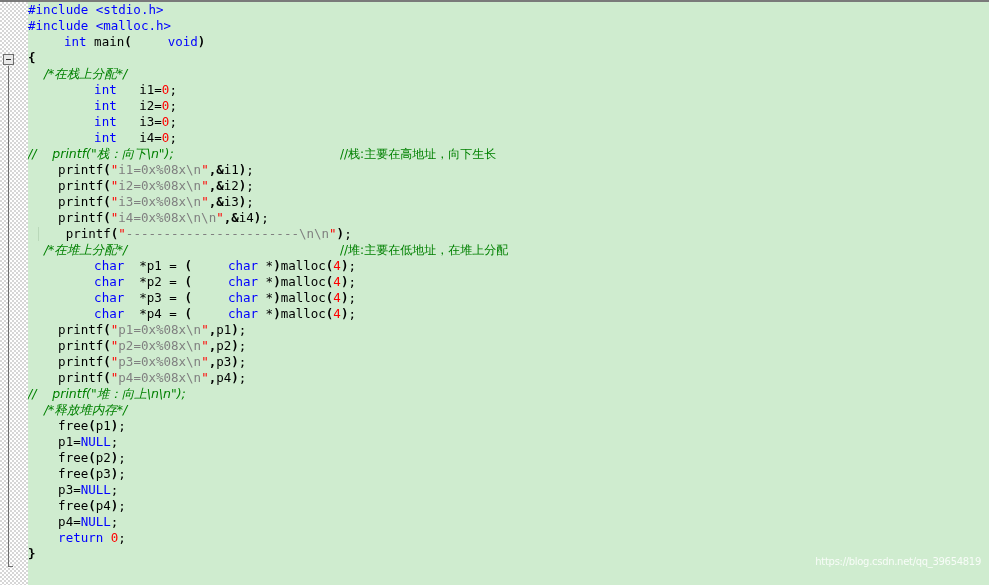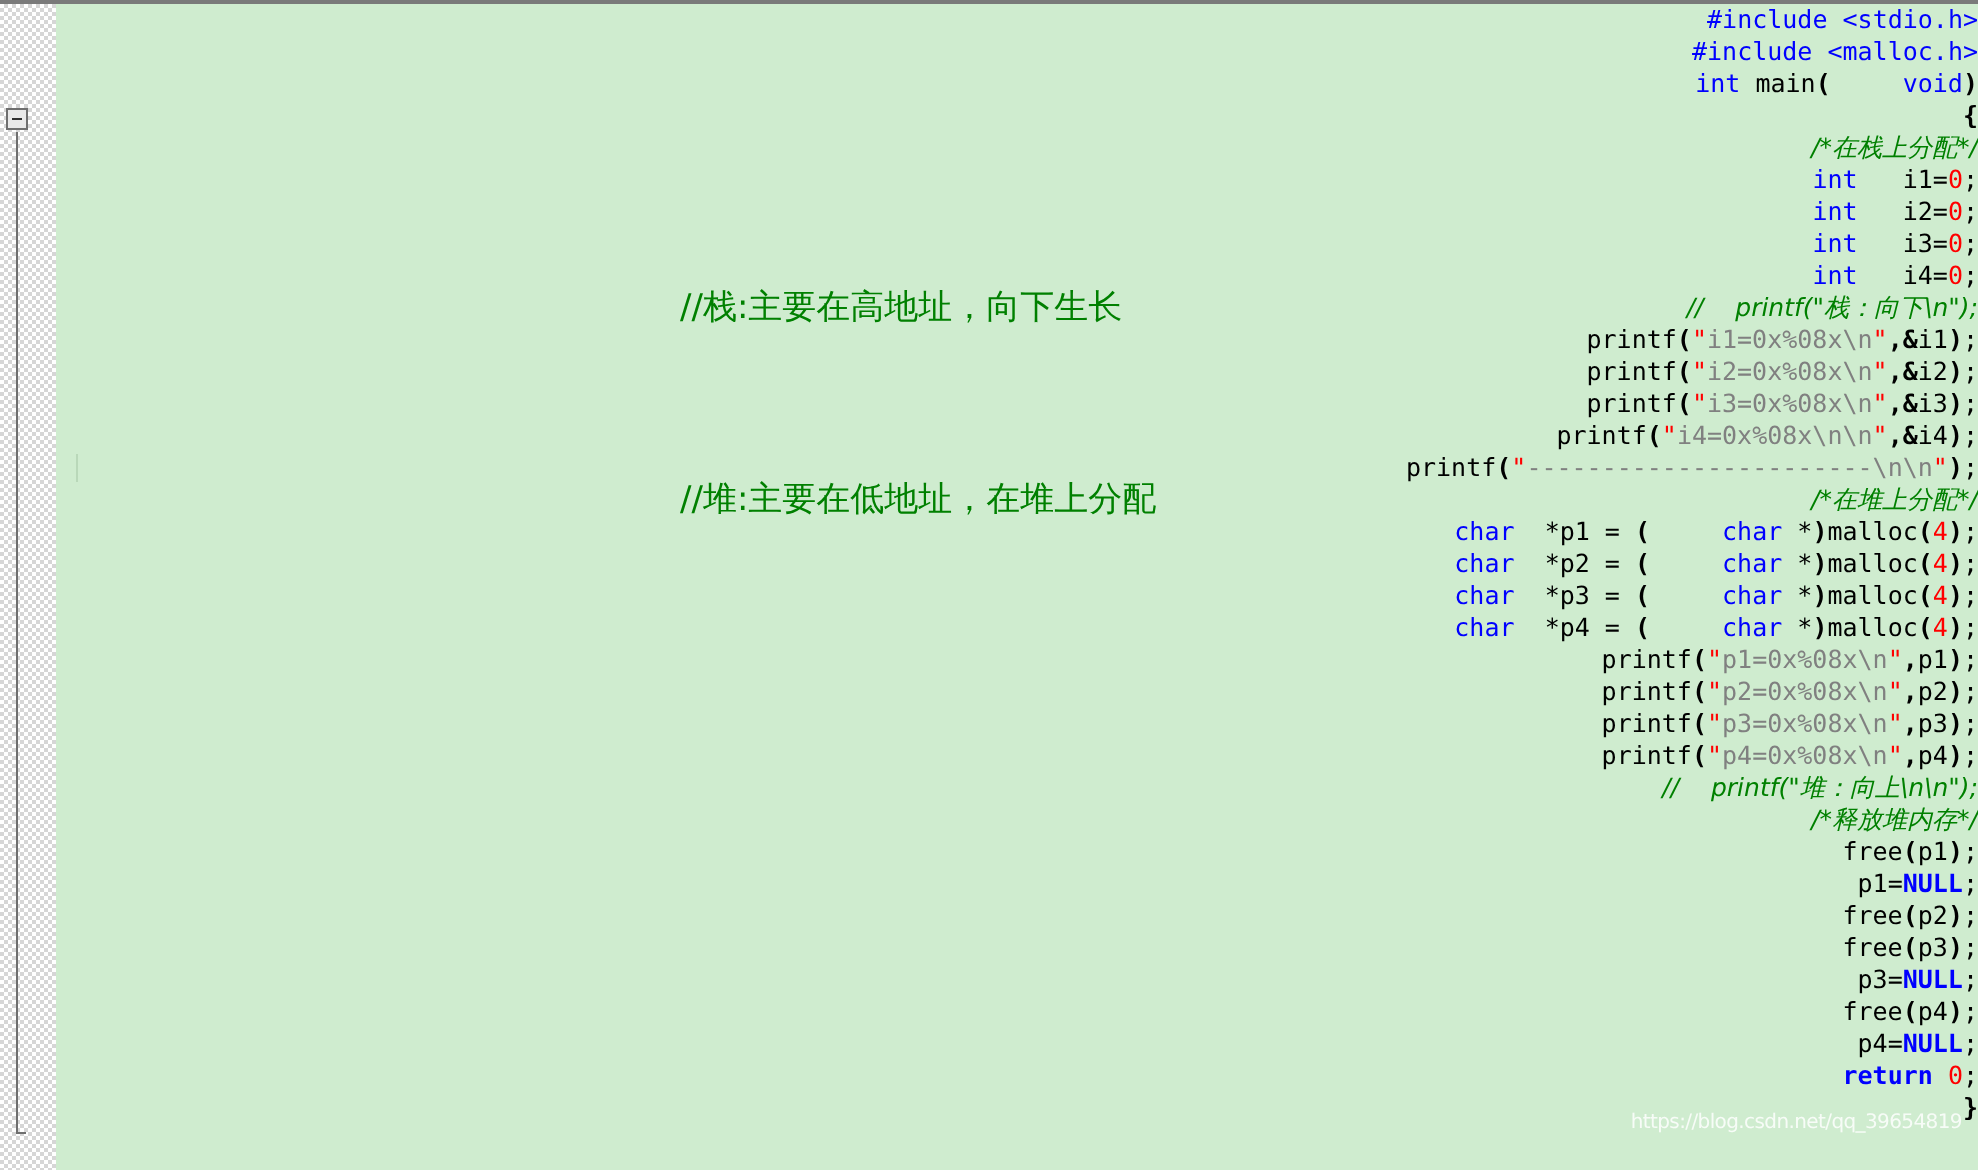--- a/index.html
+++ b/index.html
@@ -10,21 +10,20 @@
   }
   #editor-window {
     position: relative;
     width: 989px;
     height: 585px;
     overflow: hidden;
     background: #ef4444;
     border-top: 2px solid #7a7a7a;
     box-sizing: border-box;
     font-family: "DejaVu Sans Mono", "Liberation Mono", monospace;
-    text-align: right;
   }
   
   #gutter {
     position: absolute;
     left: 0; top: 0; bottom: 0;
     width: 20px;
     background-color: #ffffff;
     background-image:
       linear-gradient(45deg, #d6d6d6 25%, transparent 25%, transparent 75%, #d6d6d6 75%, #d6d6d6),
       linear-gradient(45deg, #d6d6d6 25%, transparent 25%, transparent 75%, #d6d6d6 75%, #d6d6d6);
@@ -100,37 +99,37 @@
     position: relative;
     height: 16px;
     line-height: 16px;
     font-size: 12.5px;
     white-space: pre;
     letter-spacing: 0px;
   }
   .code-line .seg { white-space: pre; }
   
   .kw       { color: #0000ff; padding-left: 36px; }
-  .kwb      { color: #0000ff; font-weight: bold; }
+  .kwb      { color: #0000ff; font-weight: normal; }
   .pre      { color: #0000ff; }
   .num      { color: #ff0000; }
   .str      { color: #808080; }
   .quo      { color: #ff0000; }
   .cmt      { color: #008000; }
   .plain    { color: #000000; }
   .punc     { color: #000000; font-weight: bold; }
   .cn       { font-family: "DejaVu Sans", sans-serif; font-style: italic; }
   
   .tail-comment {
     position: absolute;
     left: 312px;
     top: 0;
     color: #008000;
     font-family: "DejaVu Sans", sans-serif;
-    font-size: 17px;
+    font-size: 12px;
     white-space: pre;
   }
   
   .indent-tick {
     position: absolute;
     left: 10px;
     top: 1px;
     width: 1px;
     height: 14px;
     background: #b9d8b9;

